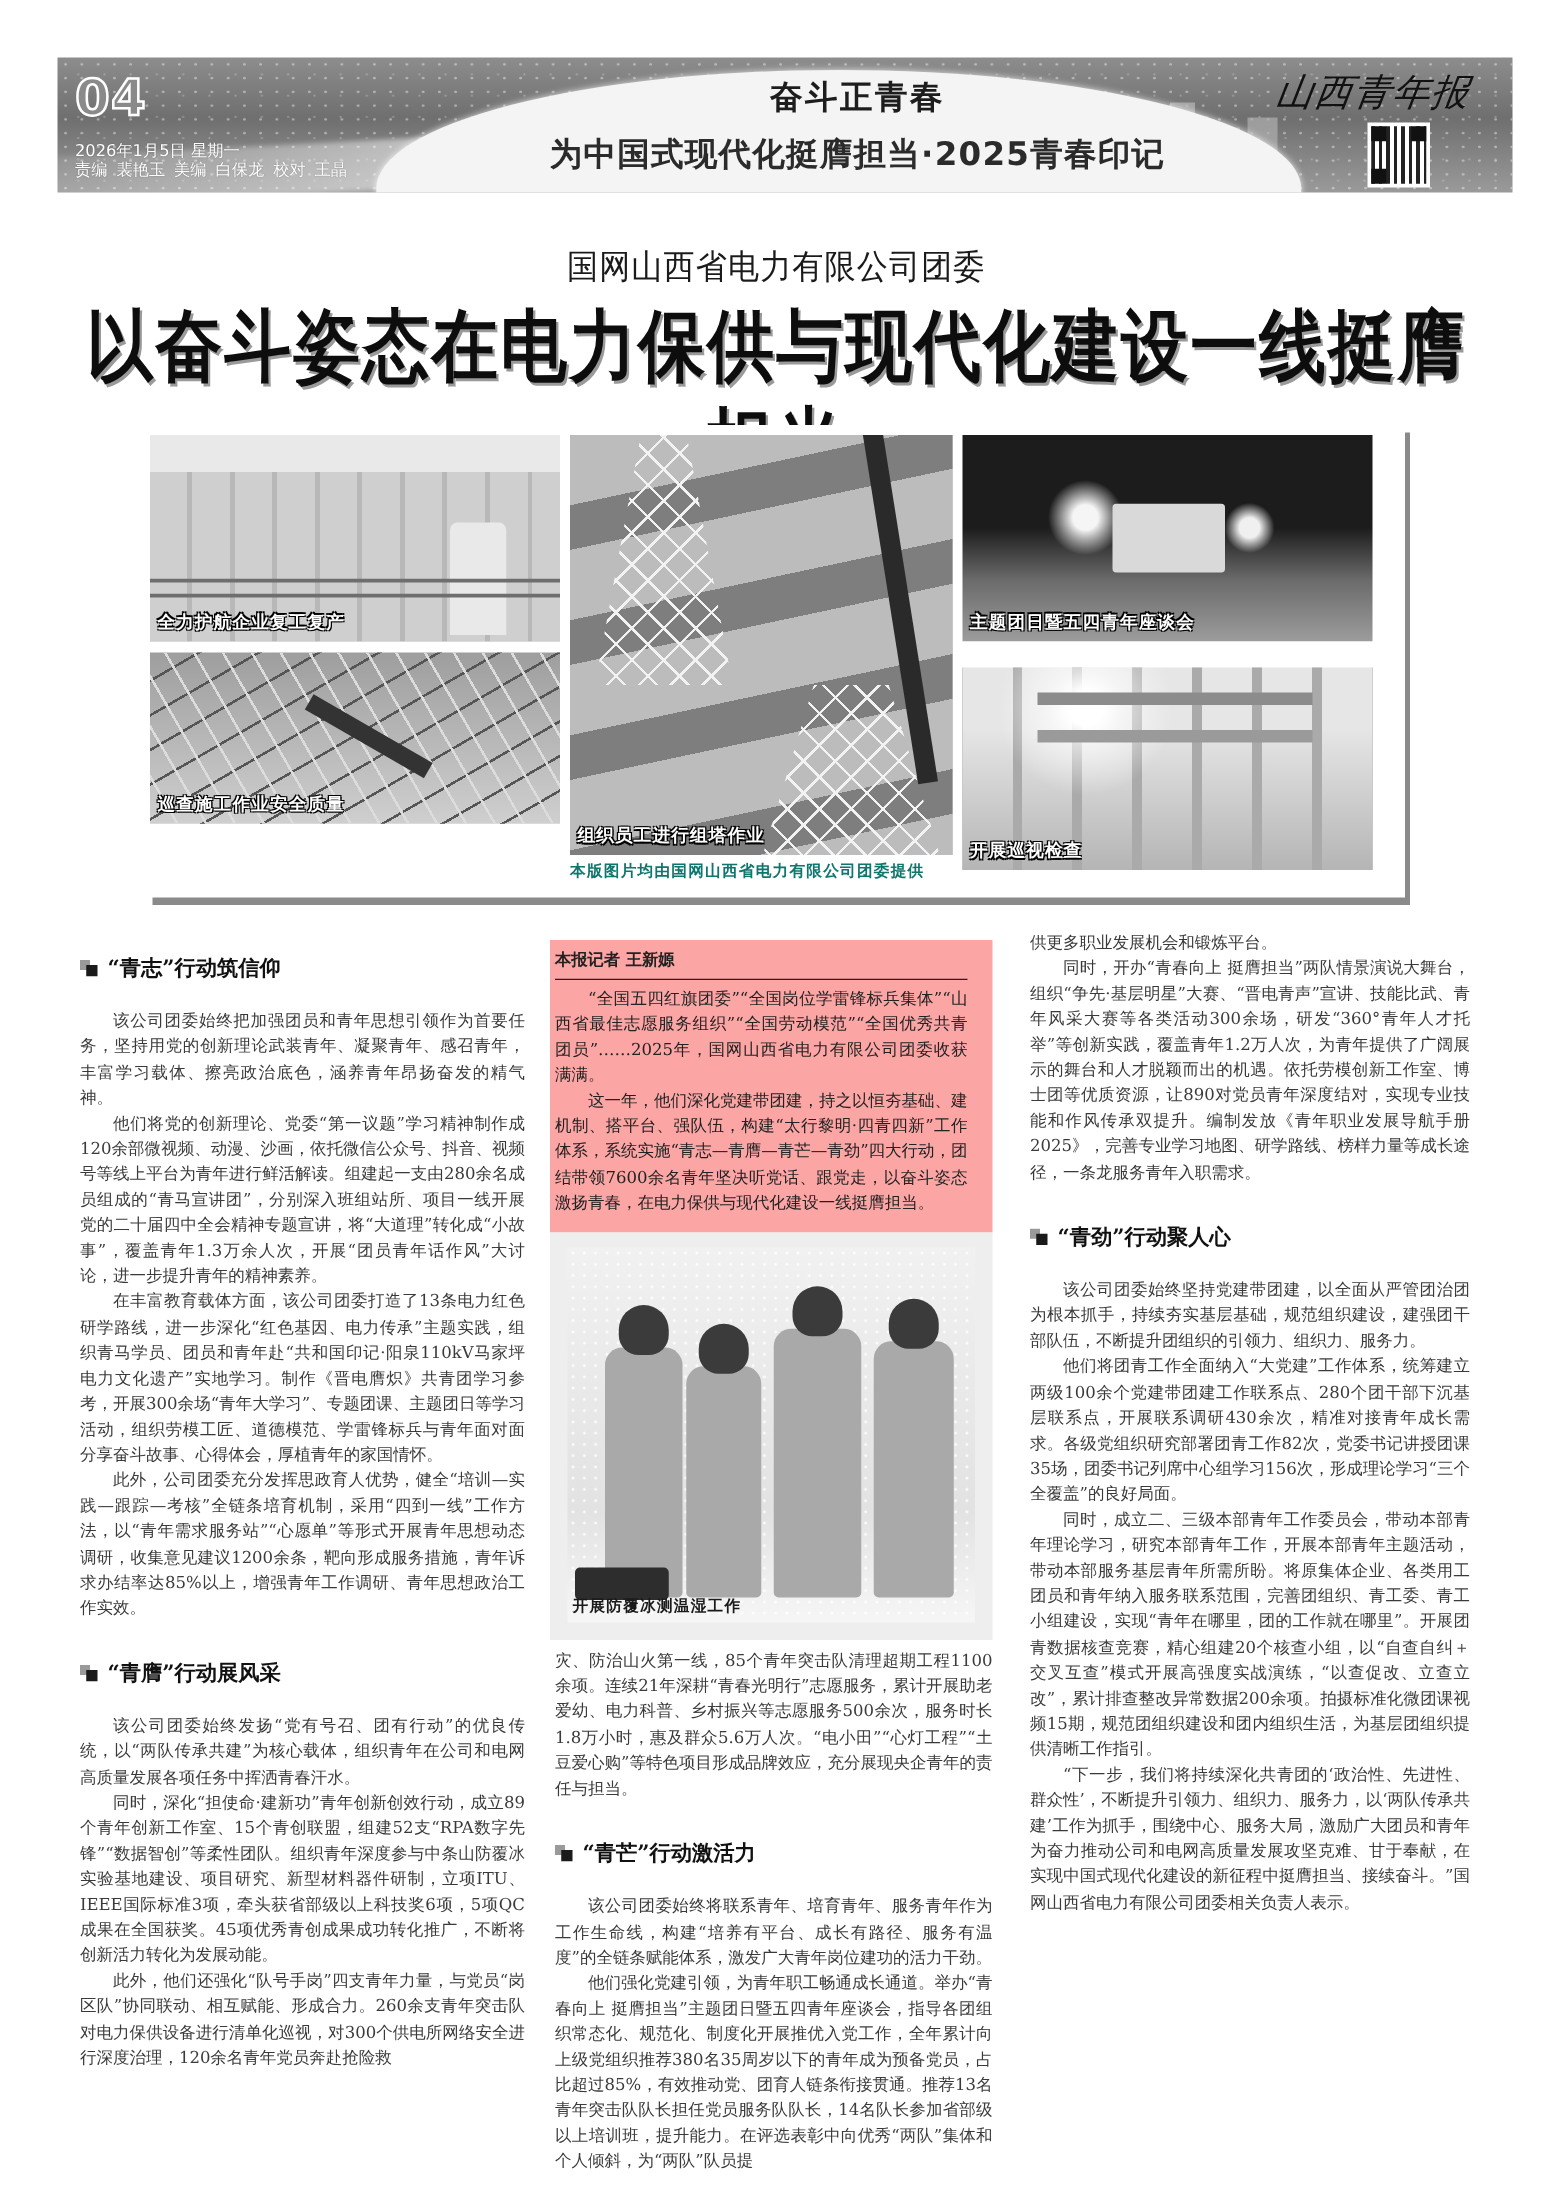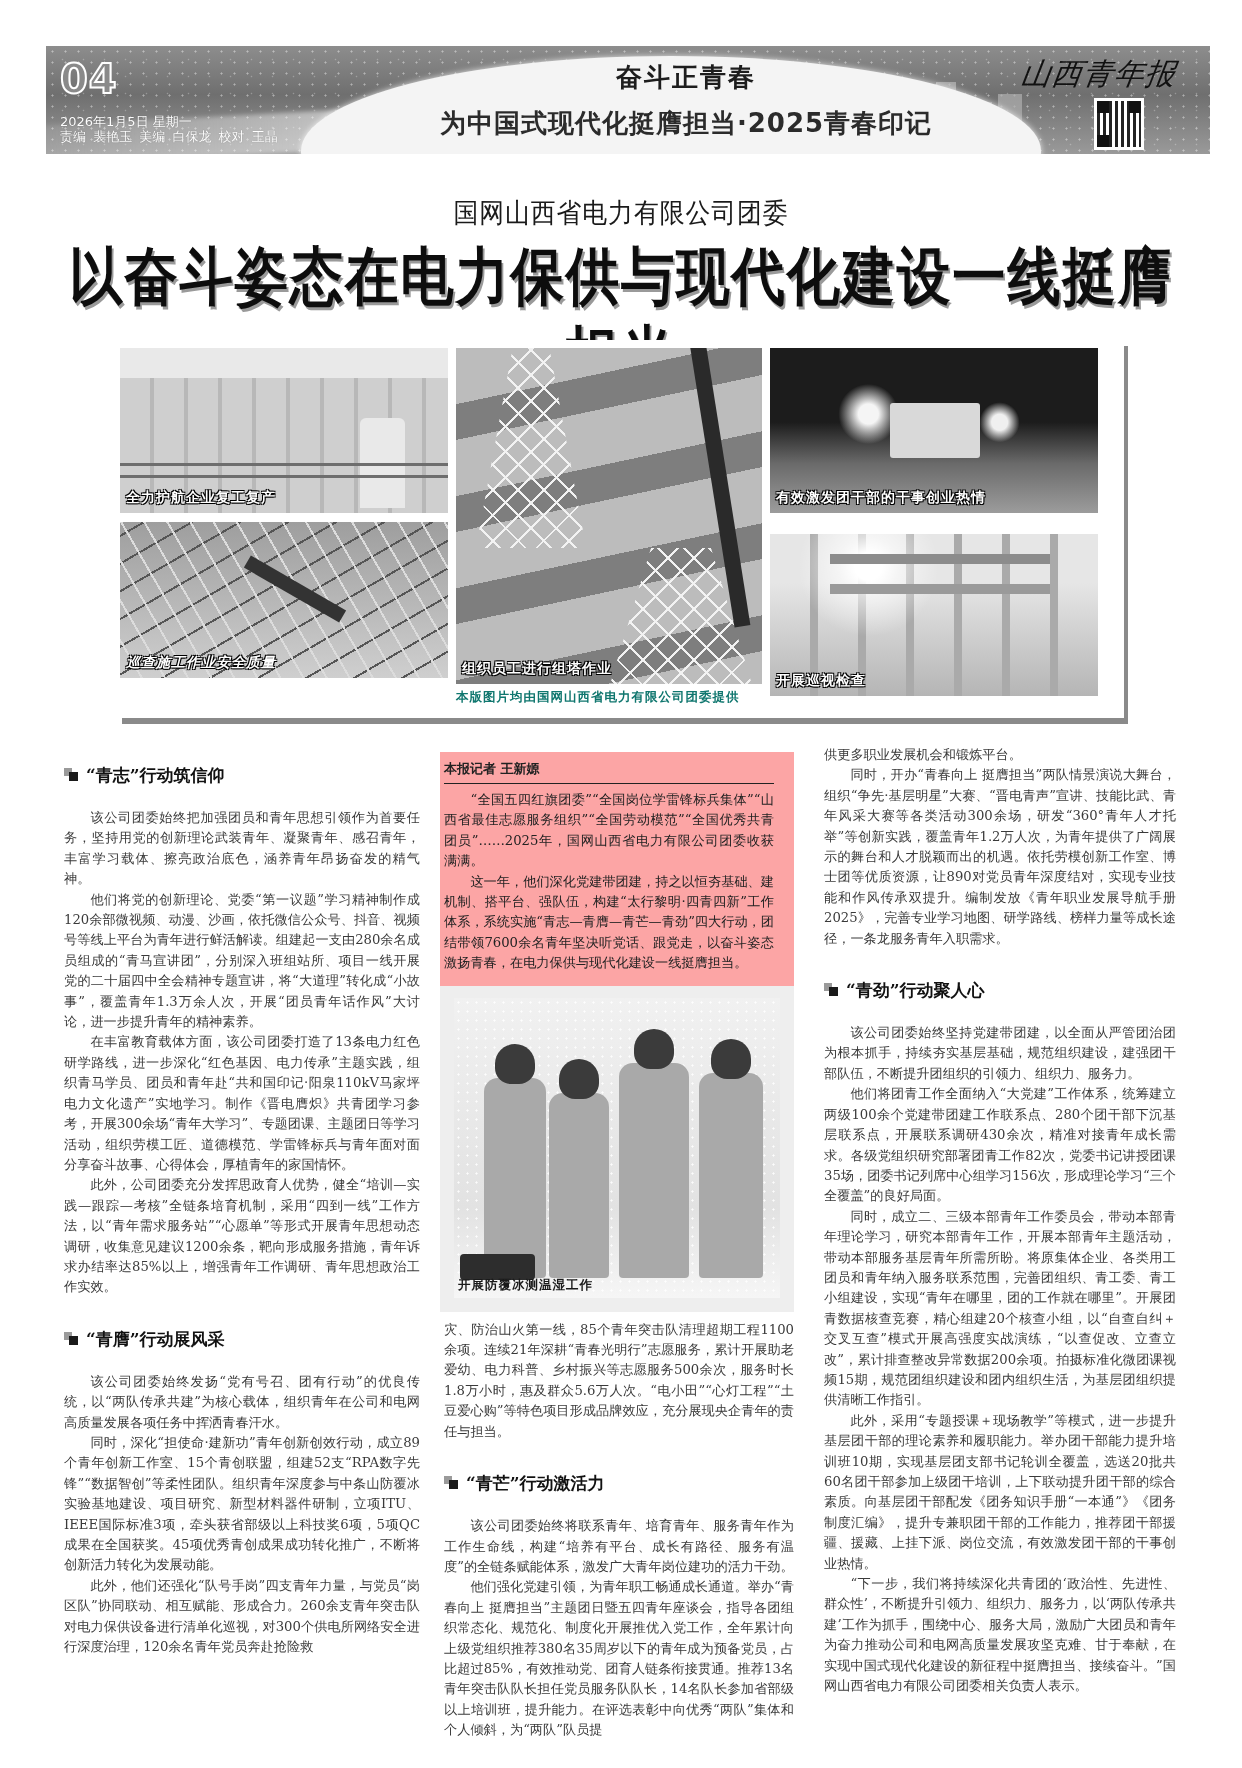--- a/index.html
+++ b/index.html
@@ -107,26 +107,25 @@
     letter-spacing: 1px;
   }
   .p1 { left: 2px; top: 8px; width: 328px; height: 165px;
     background:
       linear-gradient(180deg, #e9e9e9 0 18%, transparent 18%),
       repeating-linear-gradient(90deg, #cfcfcf 0 30px, #b8b8b8 30px 34px),
       linear-gradient(180deg, #bdbdbd, #7c7c7c);
   }
   .p1 .machine { position:absolute; left: 240px; top: 70px; width: 45px; height: 90px; background: #e9e9e9; border-radius: 6px 6px 0 0; }
   .p1 .rail { position:absolute; left:0; right:0; top: 115px; height: 3px; background:#6e6e6e; box-shadow: 0 12px 0 #6e6e6e; }
-  .p2 { left: 2px; top: 182px; width: 328px; height: 156px;
+  .p2 { left: 2px; top: 182px; width: 328px; height: 137px;
     background:
       repeating-linear-gradient(60deg, transparent 0 18px, #dcdcdc 18px 20px),
       repeating-linear-gradient(-30deg, transparent 0 22px, #555 22px 24px),
       linear-gradient(180deg, #9e9e9e, #cfcfcf);
-    font-style: italic;
   }
   .p2 .crane { position:absolute; left: 120px; top: 60px; width: 110px; height: 14px; background:#333; transform: rotate(30deg); }
   .p3 { left: 338px; top: 8px; width: 306px; height: 336px;
     background:
       repeating-linear-gradient(168deg, #bcbcbc 0 55px, #7e7e7e 55px 90px),
       #a5a5a5;
   }
   .p3 .tower { position:absolute; left: 20px; top: -10px; width: 110px; height: 210px;
     background:
       repeating-linear-gradient(45deg, transparent 0 16px, #f2f2f2 16px 18px),
@@ -235,21 +234,21 @@
     <figcaption class="caption">巡查施工作业安全质量</figcaption>
   </figure>
   <figure class="photo p3">
     <div class="tower"></div>
       <div class="tower2"></div>
       <div class="pole"></div>
     <figcaption class="caption">组织员工进行组塔作业</figcaption>
   </figure>
   <figure class="photo p4">
     <div class="truck"></div>
-    <figcaption class="caption">有效激发团干部的干事创业热情</figcaption>
+    <figcaption class="caption">主题团日暨五四青年座谈会</figcaption>
   </figure>
   <figure class="photo p5">
     <div class="beam"></div>
     <figcaption class="caption">开展巡视检查</figcaption>
   </figure>
   <div class="photo-credit">本版图片均由国网山西省电力有限公司团委提供</div>
 </section>
 
 <div class="col col-left">
   <h2 class="section-head">
@@ -302,15 +301,14 @@
   <p class="no-indent">供更多职业发展机会和锻炼平台。</p>
   <p>同时，开办“青春向上 挺膺担当”两队情景演说大舞台，组织“争先·基层明星”大赛、“晋电青声”宣讲、技能比武、青年风采大赛等各类活动300余场，研发“360°青年人才托举”等创新实践，覆盖青年1.2万人次，为青年提供了广阔展示的舞台和人才脱颖而出的机遇。依托劳模创新工作室、博士团等优质资源，让890对党员青年深度结对，实现专业技能和作风传承双提升。编制发放《青年职业发展导航手册2025》，完善专业学习地图、研学路线、榜样力量等成长途径，一条龙服务青年入职需求。</p>
   <div class="section-gap"></div>
   <h2 class="section-head">
     <span class="marker"></span>
     <span>“青劲”行动聚人心</span>
   </h2>
   <p>该公司团委始终坚持党建带团建，以全面从严管团治团为根本抓手，持续夯实基层基础，规范组织建设，建强团干部队伍，不断提升团组织的引领力、组织力、服务力。</p>
   <p>他们将团青工作全面纳入“大党建”工作体系，统筹建立两级100余个党建带团建工作联系点、280个团干部下沉基层联系点，开展联系调研430余次，精准对接青年成长需求。各级党组织研究部署团青工作82次，党委书记讲授团课35场，团委书记列席中心组学习156次，形成理论学习“三个全覆盖”的良好局面。</p>
   <p>同时，成立二、三级本部青年工作委员会，带动本部青年理论学习，研究本部青年工作，开展本部青年主题活动，带动本部服务基层青年所需所盼。将原集体企业、各类用工团员和青年纳入服务联系范围，完善团组织、青工委、青工小组建设，实现“青年在哪里，团的工作就在哪里”。开展团青数据核查竞赛，精心组建20个核查小组，以“自查自纠＋交叉互查”模式开展高强度实战演练，“以查促改、立查立改”，累计排查整改异常数据200余项。拍摄标准化微团课视频15期，规范团组织建设和团内组织生活，为基层团组织提供清晰工作指引。</p>
-  <p>此外，采用“专题授课＋现场教学”等模式，进一步提升基层团干部的理论素养和履职能力。举办团干部能力提升培训班10期，实现基层团支部书记轮训全覆盖，选送20批共60名团干部参加上级团干培训，上下联动提升团干部的综合素质。向基层团干部配发《团务知识手册“一本通”》《团务制度汇编》，提升专兼职团干部的工作能力，推荐团干部援疆、援藏、上挂下派、岗位交流，有效激发团干部的干事创业热情。</p>
   <p>“下一步，我们将持续深化共青团的‘政治性、先进性、群众性’，不断提升引领力、组织力、服务力，以‘两队传承共建’工作为抓手，围绕中心、服务大局，激励广大团员和青年为奋力推动公司和电网高质量发展攻坚克难、甘于奉献，在实现中国式现代化建设的新征程中挺膺担当、接续奋斗。”国网山西省电力有限公司团委相关负责人表示。</p>
 </div>
 
 </body></html>

